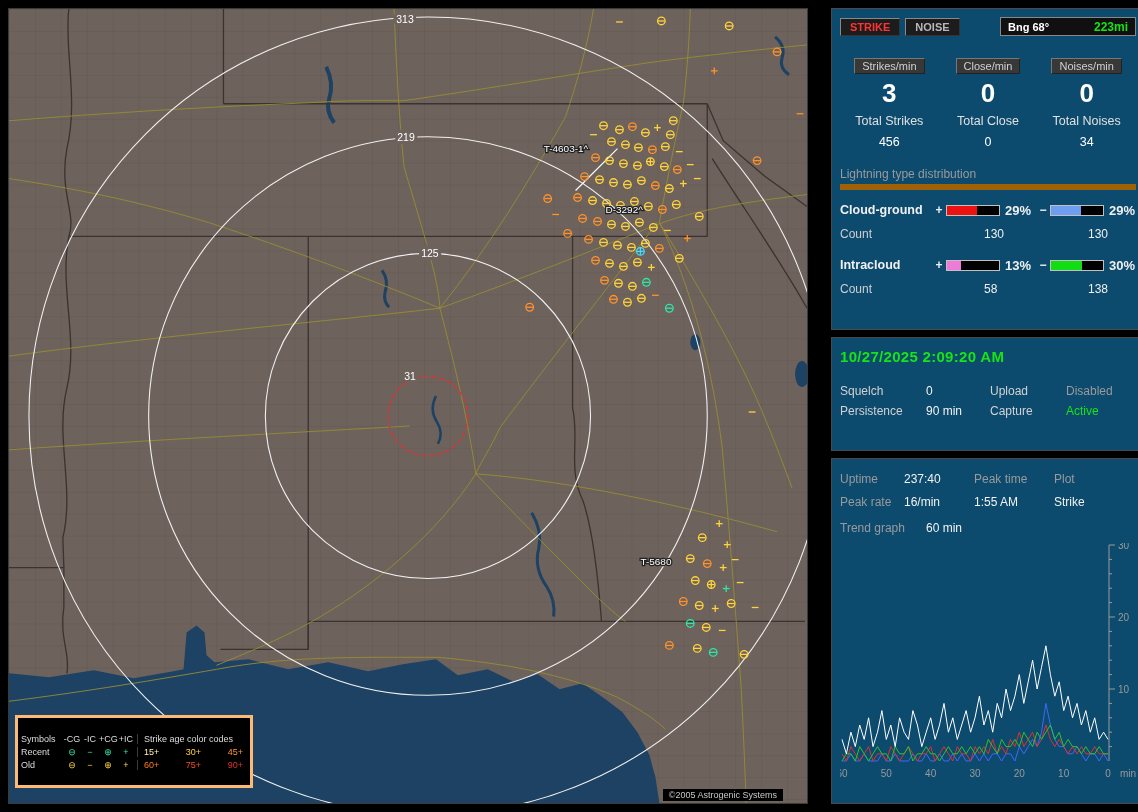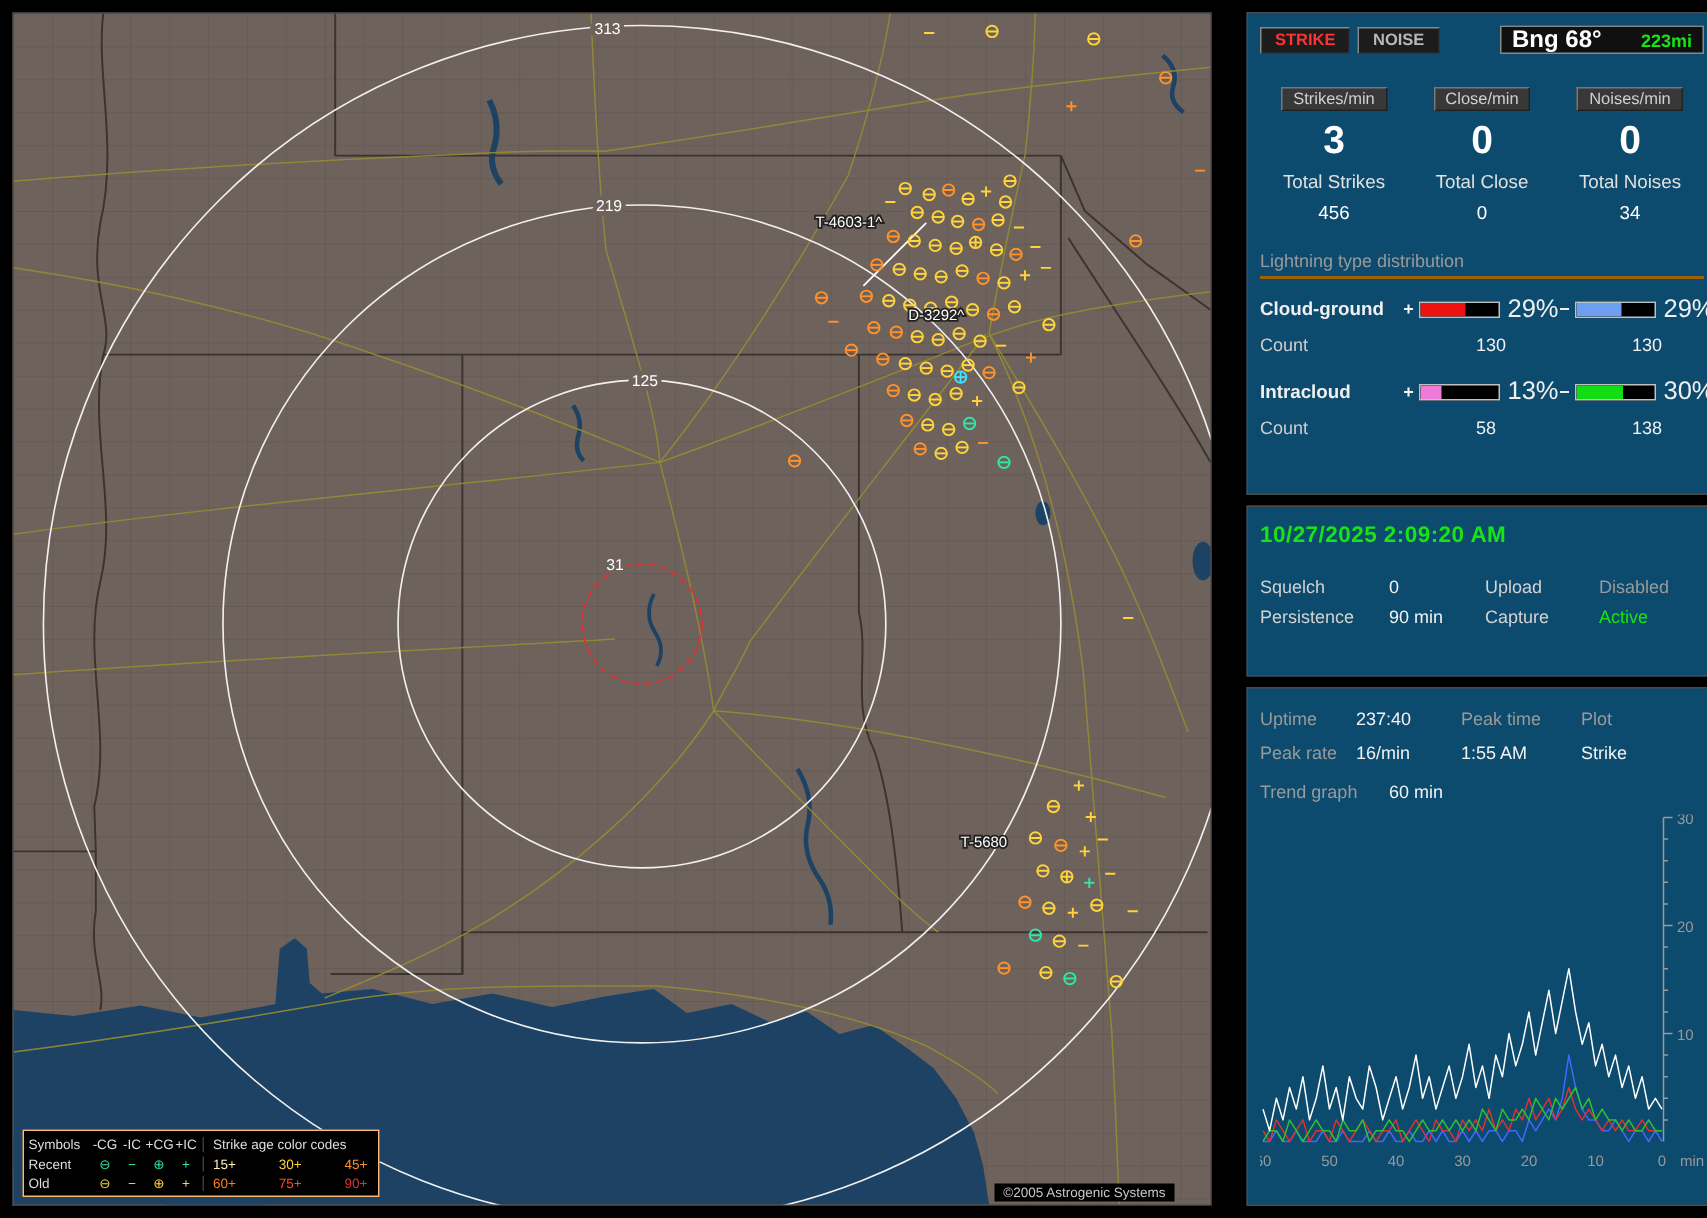--- a/index.html
+++ b/index.html
@@ -16,56 +16,56 @@
   .water{fill:var(--water);stroke:none;}
   .water-line{fill:none;stroke:var(--water);}
   .w2{stroke-width:2.5px;} .w3{stroke-width:3px;} .w4{stroke-width:4px;}
   .state{fill:none;stroke:var(--state);stroke-width:1.3px;}
   .road{fill:none;stroke:var(--road);stroke-width:1px;opacity:.9;}
   .ring{fill:none;stroke:var(--ring);stroke-width:1.1px;}
   .red-ring{fill:none;stroke:var(--red-ring);stroke-width:1.3px;stroke-dasharray:5 3;}
   .ring-label{fill:#fff;stroke:var(--map-bg);stroke-width:6px;paint-order:stroke;font-size:10.5px;text-anchor:middle;}
   .map-label{fill:#fff;stroke:#222;stroke-width:2.5px;paint-order:stroke;font-size:10px;}
   .track{stroke:#fff;stroke-width:1.2px;fill:none;}
-  .legend{position:absolute;left:6px;bottom:5px;width:238px;background:#000;border:1px solid #fdba74;font-size:9px;padding:2px 3px;color:#ddd;}
+  .legend{position:absolute;left:6px;bottom:15px;width:238px;background:#000;border:3px solid #fdba74;font-size:9px;padding:14px 3px;color:#ddd;}
   .lg-row{display:flex;align-items:center;height:13px;}
   .lg-l{width:42px;}
   .lg-s{width:18px;text-align:center;}
   .lg-age{flex:1;display:flex;justify-content:space-between;padding:0 4px 0 6px;border-left:1px solid #3c3c3c;margin-left:2px;}
   .lg-agehead{justify-content:flex-start;}
   .copyright{position:absolute;right:24px;bottom:2px;background:#000;color:#c8c8c8;font-size:9px;padding:1px 6px;}
   
   .side-panel{width:314px;display:flex;flex-direction:column;gap:7px;}
   .box{background:#0c4a6e;border:1px solid #4a4a4a;padding:8px;color:#ccc;font-size:12px;}
   .box1{height:322px;overflow:hidden;}
   .box2{height:114px;overflow:hidden;}
   .box3{flex:1;overflow:hidden;}
   .toprow{display:flex;align-items:center;margin-bottom:22px;}
   .btn{font-size:11px;font-weight:bold;padding:2px 9px;background:#1c1c1c;border:1px outset #888;cursor:pointer;font-family:"Liberation Sans",sans-serif;}
   .strike-btn{color:#ff3333;}
   .noise-btn{color:#b8b8b8;margin-left:5px;}
   .bng-box{margin-left:auto;width:136px;height:19px;background:#101010;border:1px solid #888;display:flex;justify-content:space-between;align-items:center;padding:0 7px;}
-  .bng-l{color:#fff;font-weight:bold;font-size:16px;}
+  .bng-l{color:#fff;font-weight:bold;font-size:11px;}
   .bng-v{color:var(--green);font-weight:bold;font-size:12px;}
   .rate-grid,.num-grid,.totals-grid{display:grid;grid-template-columns:repeat(3,1fr);}
   .rate-cell{text-align:center;}
   .chip{display:inline-block;font-size:11px;padding:1px 7px;background:#383838;border:1px outset #777;color:#d0d0d0;}
   .num-grid{margin-top:4px;margin-bottom:6px;}
   .big-num{font-size:26px;font-weight:bold;color:#fff;text-align:center;line-height:30px;}
   .totals-grid{margin-bottom:18px;}
   .t-label{text-align:center;color:#e0e0e0;font-size:12.5px;}
   .t-value{text-align:center;color:#fff;font-size:12.5px;margin-top:7px;}
-  .dist-header{color:#9a9a9a;border-bottom:2px solid #a16207;padding-bottom:3px;margin-bottom:8px;font-size:12px;}
+  .dist-header{color:#9a9a9a;border-bottom:6px solid #a16207;padding-bottom:3px;margin-bottom:8px;font-size:12px;}
   .dist-block{margin-bottom:7px;}
   .dist-row{display:grid;grid-template-columns:92px 14px 54px 36px 14px 54px 36px;align-items:center;height:24px;}
   .d-label{font-weight:bold;color:#f0f0f0;font-size:12.5px;}
   .d-sign{text-align:center;color:#f0f0f0;font-weight:bold;}
   .d-bar{display:block;height:11px;border:1px solid #c0c0c0;background:#000;overflow:hidden;}
   .d-bar i{display:block;height:100%;}
-  .d-pct{font-weight:normal;color:#f0f0f0;padding-left:5px;font-size:17px;}
+  .d-pct{font-weight:bold;color:#f0f0f0;padding-left:5px;font-size:13px;}
   .d-count-label{color:#cfcfcf;}
   .d-count{color:#f0f0f0;padding-left:3px;margin-left:35px;}
   .datetime{color:var(--green);font-weight:bold;font-size:15px;margin:2px 0 16px 0;letter-spacing:.3px;}
   .set-row{display:grid;grid-template-columns:86px 64px 76px 1fr;height:20px;align-items:center;}
   .s-l{color:#d2d2d2;} .s-v{color:#f2f2f2;} .s-lg{color:#9a9a9a;}
   .stats-row{grid-template-columns:64px 70px 80px 1fr;height:23px;}
   .trend-row{display:grid;grid-template-columns:86px auto;margin-top:8px;margin-bottom:8px;}
   #trend-svg{display:block;margin-top:2px;}
   .axis-text{fill:#9a9a9a;font-size:10px;font-family:"Liberation Sans",sans-serif;}
 </style>

